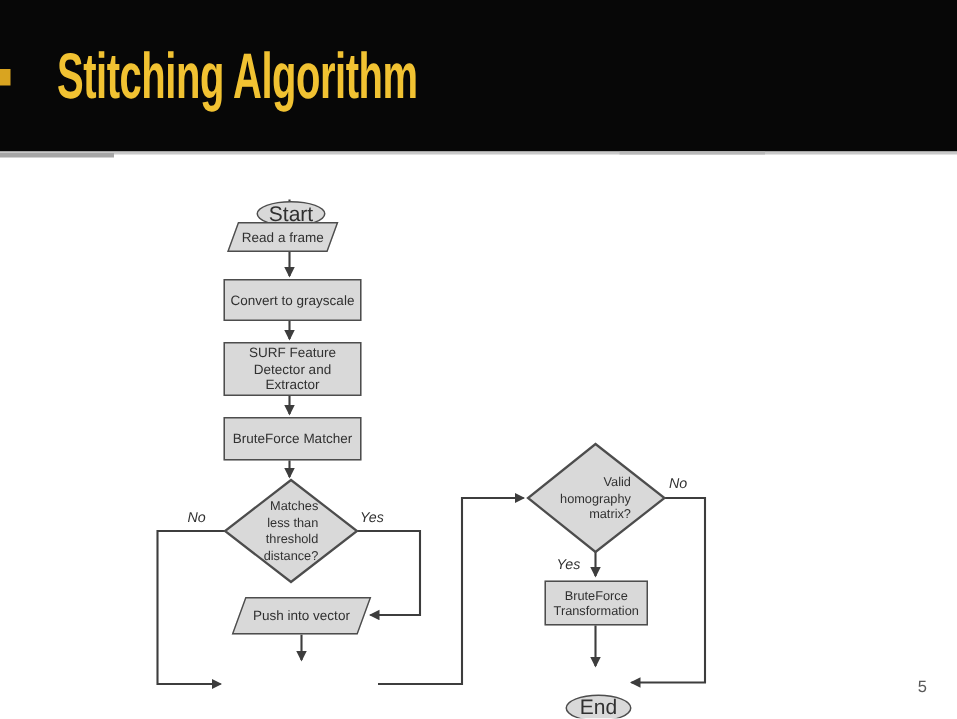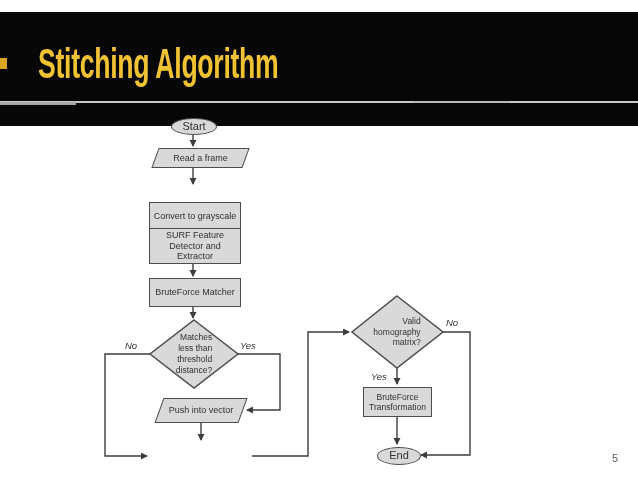--- a/index.html
+++ b/index.html
@@ -2,21 +2,21 @@
 <html style="--header-bg: #070707; --title-color: #F1C232; --accent-square: #D9A420; --canvas-bg: #FFFFFF; --separator: #C8C8C8; --separator-dark: #A6A6A6; --separator-mid: #B8B8B8; --shape-fill: #D9D9D9; --shape-border: #4D4D4D; --connector: #3D3D3D; --node-text: #303030; --page-number-color: #595959;"><head>
 <meta charset="utf-8">
 <style>
   html,body{margin:0;padding:0;background:#ffffff;}
   .slide{
     position:relative;width:638px;height:479px;overflow:hidden;
     background:var(--canvas-bg,#fff);
     font-family:"Liberation Sans", sans-serif;
   }
   
-  .header{position:absolute;left:0;top:12px;width:638px;height:114px;background:var(--header-bg,#070707);}
+  .header{position:absolute;left:0;top:0;width:638px;height:101px;background:var(--header-bg,#070707);}
   .accent-square{position:absolute;left:0;top:46px;width:7px;height:11px;background:var(--accent-square,#d9a420);}
   .title{
     position:absolute;left:38px;top:30px;margin:0;
     font-size:43px;font-weight:bold;line-height:1;letter-spacing:-0.5px;
     color:var(--title-color,#f1c232);
     transform:scaleX(0.62);transform-origin:left top;white-space:nowrap;
   }
   
   .sep{position:absolute;left:0;top:101px;width:638px;height:2px;background:var(--separator,#c8c8c8);}
   .sep-dark-left{position:absolute;left:0;top:102px;width:76px;height:3px;background:var(--separator-dark,#a6a6a6);}
@@ -25,21 +25,21 @@
   .connector-layer{position:absolute;left:0;top:0;width:638px;height:479px;pointer-events:none;}
   .connector{fill:none;stroke:var(--connector,#3d3d3d);stroke-width:1.4;}
   .diamond{fill:var(--shape-fill,#d9d9d9);stroke:var(--shape-border,#4d4d4d);stroke-width:1.5;}
   .arrowhead{fill:var(--connector,#3d3d3d);}
   .node{
     position:absolute;display:flex;align-items:center;justify-content:center;
     text-align:center;color:var(--node-text,#333333);
     font-size:9px;line-height:1.22;white-space:pre-line;
   }
   .shape-rect{background:var(--shape-fill,#d9d9d9);border:1.4px solid var(--shape-border,#4d4d4d);}
-  .shape-oval{background:var(--shape-fill,#d9d9d9);border:1.4px solid var(--shape-border,#4d4d4d);border-radius:50%;font-size:11px;}
+  .shape-oval{background:var(--shape-fill,#d9d9d9);border:1.4px solid var(--shape-border,#4d4d4d);border-radius:50%;font-size:14px;margin-top:16px;}
   .shape-para{position:absolute;}
   .shape-para::before{
     content:"";position:absolute;inset:0;
     background:var(--shape-fill,#d9d9d9);border:1.4px solid var(--shape-border,#4d4d4d);
     transform:skewX(-20deg);
   }
   .shape-para .txt{
     position:absolute;inset:0;display:flex;align-items:center;justify-content:center;
     text-align:center;color:var(--node-text,#333333);font-size:9px;line-height:1.2;
   }
@@ -83,25 +83,25 @@
     <polyline class="connector" marker-end="url(#arrow)" points="252,456 308,456 308,332 349,332"></polyline>
     <polyline class="connector" marker-end="url(#arrow)" points="397,368 397,384"></polyline>
     <polyline class="connector" marker-end="url(#arrow)" points="397,415 397,444"></polyline>
     <polyline class="connector" marker-end="url(#arrow)" points="443,332 470,332 470,455 421,455"></polyline>
     <polygon class="diamond" points="194,320 238,354 194,388 150,354"></polygon>
     <polygon class="diamond" points="397,296 443,332 397,368 352,332"></polygon>
   </svg>
 
   <div class="node shape-oval" style="left:171px;top:118px;width:44px;height:15px;">Start</div>
 
-  <div class="shape-para" style="left:155px;top:148px;width:67px;height:20px;padding-left:24px;">
+  <div class="shape-para" style="left:155px;top:148px;width:67px;height:20px;">
     <div class="txt">Read a frame</div>
   </div>
 
-  <div class="node shape-rect" style="left:149px;top:202px;width:90px;height:26px;">Convert to grayscale</div>
+  <div class="node shape-rect" style="left:149px;top:186px;width:90px;height:26px;">Convert to grayscale</div>
 
   <div class="node shape-rect" style="left:149px;top:228px;width:90px;height:34px;">SURF Feature
 Detector and Extractor</div>
 
   <div class="node shape-rect" style="left:149px;top:278px;width:90px;height:27px;">BruteForce Matcher</div>
 
   <div class="node diamond-label" style="left:154px;top:327px;width:80px;height:54px;">Matches
 less than
 threshold
 distance?</div>

